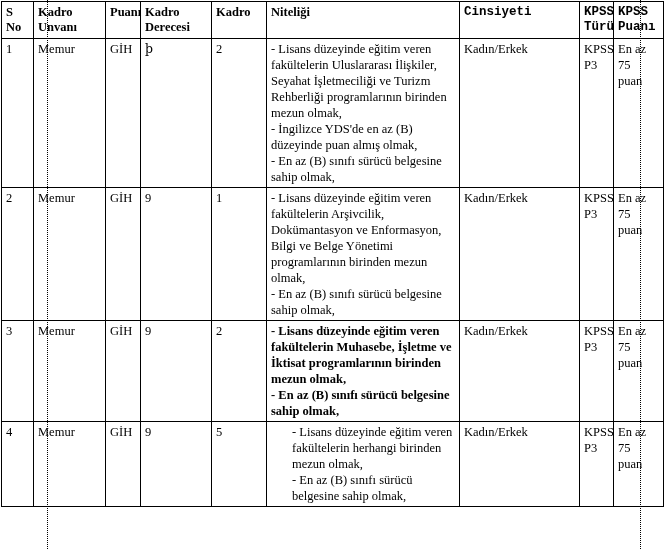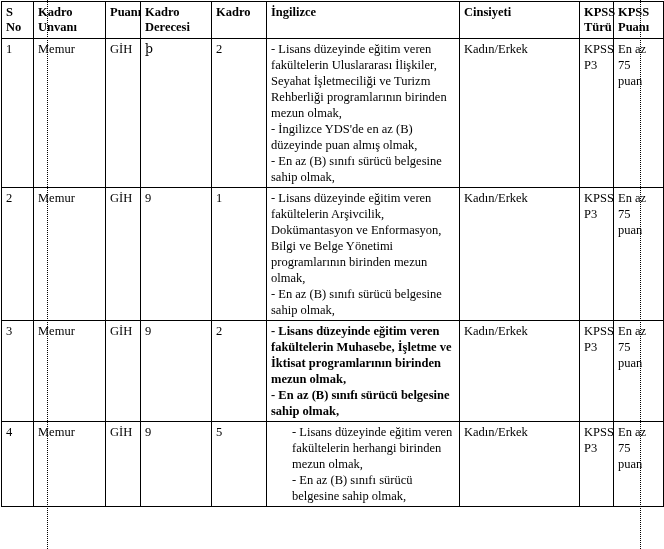--- a/index.html
+++ b/index.html
@@ -46,21 +46,21 @@
 
   
   table.kadro thead th {
     font-weight: bold;
     vertical-align: top;
     padding-top: 3px;
     padding-bottom: 3px;
     font-size: 12.5px;
     line-height: 1.18;
   }
-  th.h-center { text-align: center; }
+  th.h-center { text-align: center; font-family: Liberation Mono, monospace; }
   th.h-left   { text-align: left; }
 
   
   col.c-sno   { width: 32px;  }
   col.c-unvan { width: 72px;  }
   col.c-sinif { width: 35px;  }
   col.c-derece{ width: 71px;  }
   col.c-adedi { width: 55px;  }
   col.c-nitel { width: 193px; }
   col.c-cins  { width: 120px; }
@@ -153,21 +153,21 @@
     <thead>
       <tr>
         <th class="h-left" style="white-space: pre-line;">S
 No</th>
         <th class="h-left" style="white-space: pre-line;">Kadro
 Unvanı</th>
         <th class="h-left">Puanı</th>
         <th class="h-left" style="white-space: pre-line;">Kadro
 Derecesi</th>
         <th class="h-left">Kadro</th>
-        <th class="h-left">İngilizce</th>
+        <th class="h-left">Niteliği</th>
         <th class="h-center">Cinsiyeti</th>
         <th class="h-center" style="white-space: pre-line;">KPSS
 Türü</th>
         <th class="h-center" style="white-space: pre-line;">KPSS
 Puanı</th>
       </tr>
     </thead>
 
     <tbody>
       <tr>

